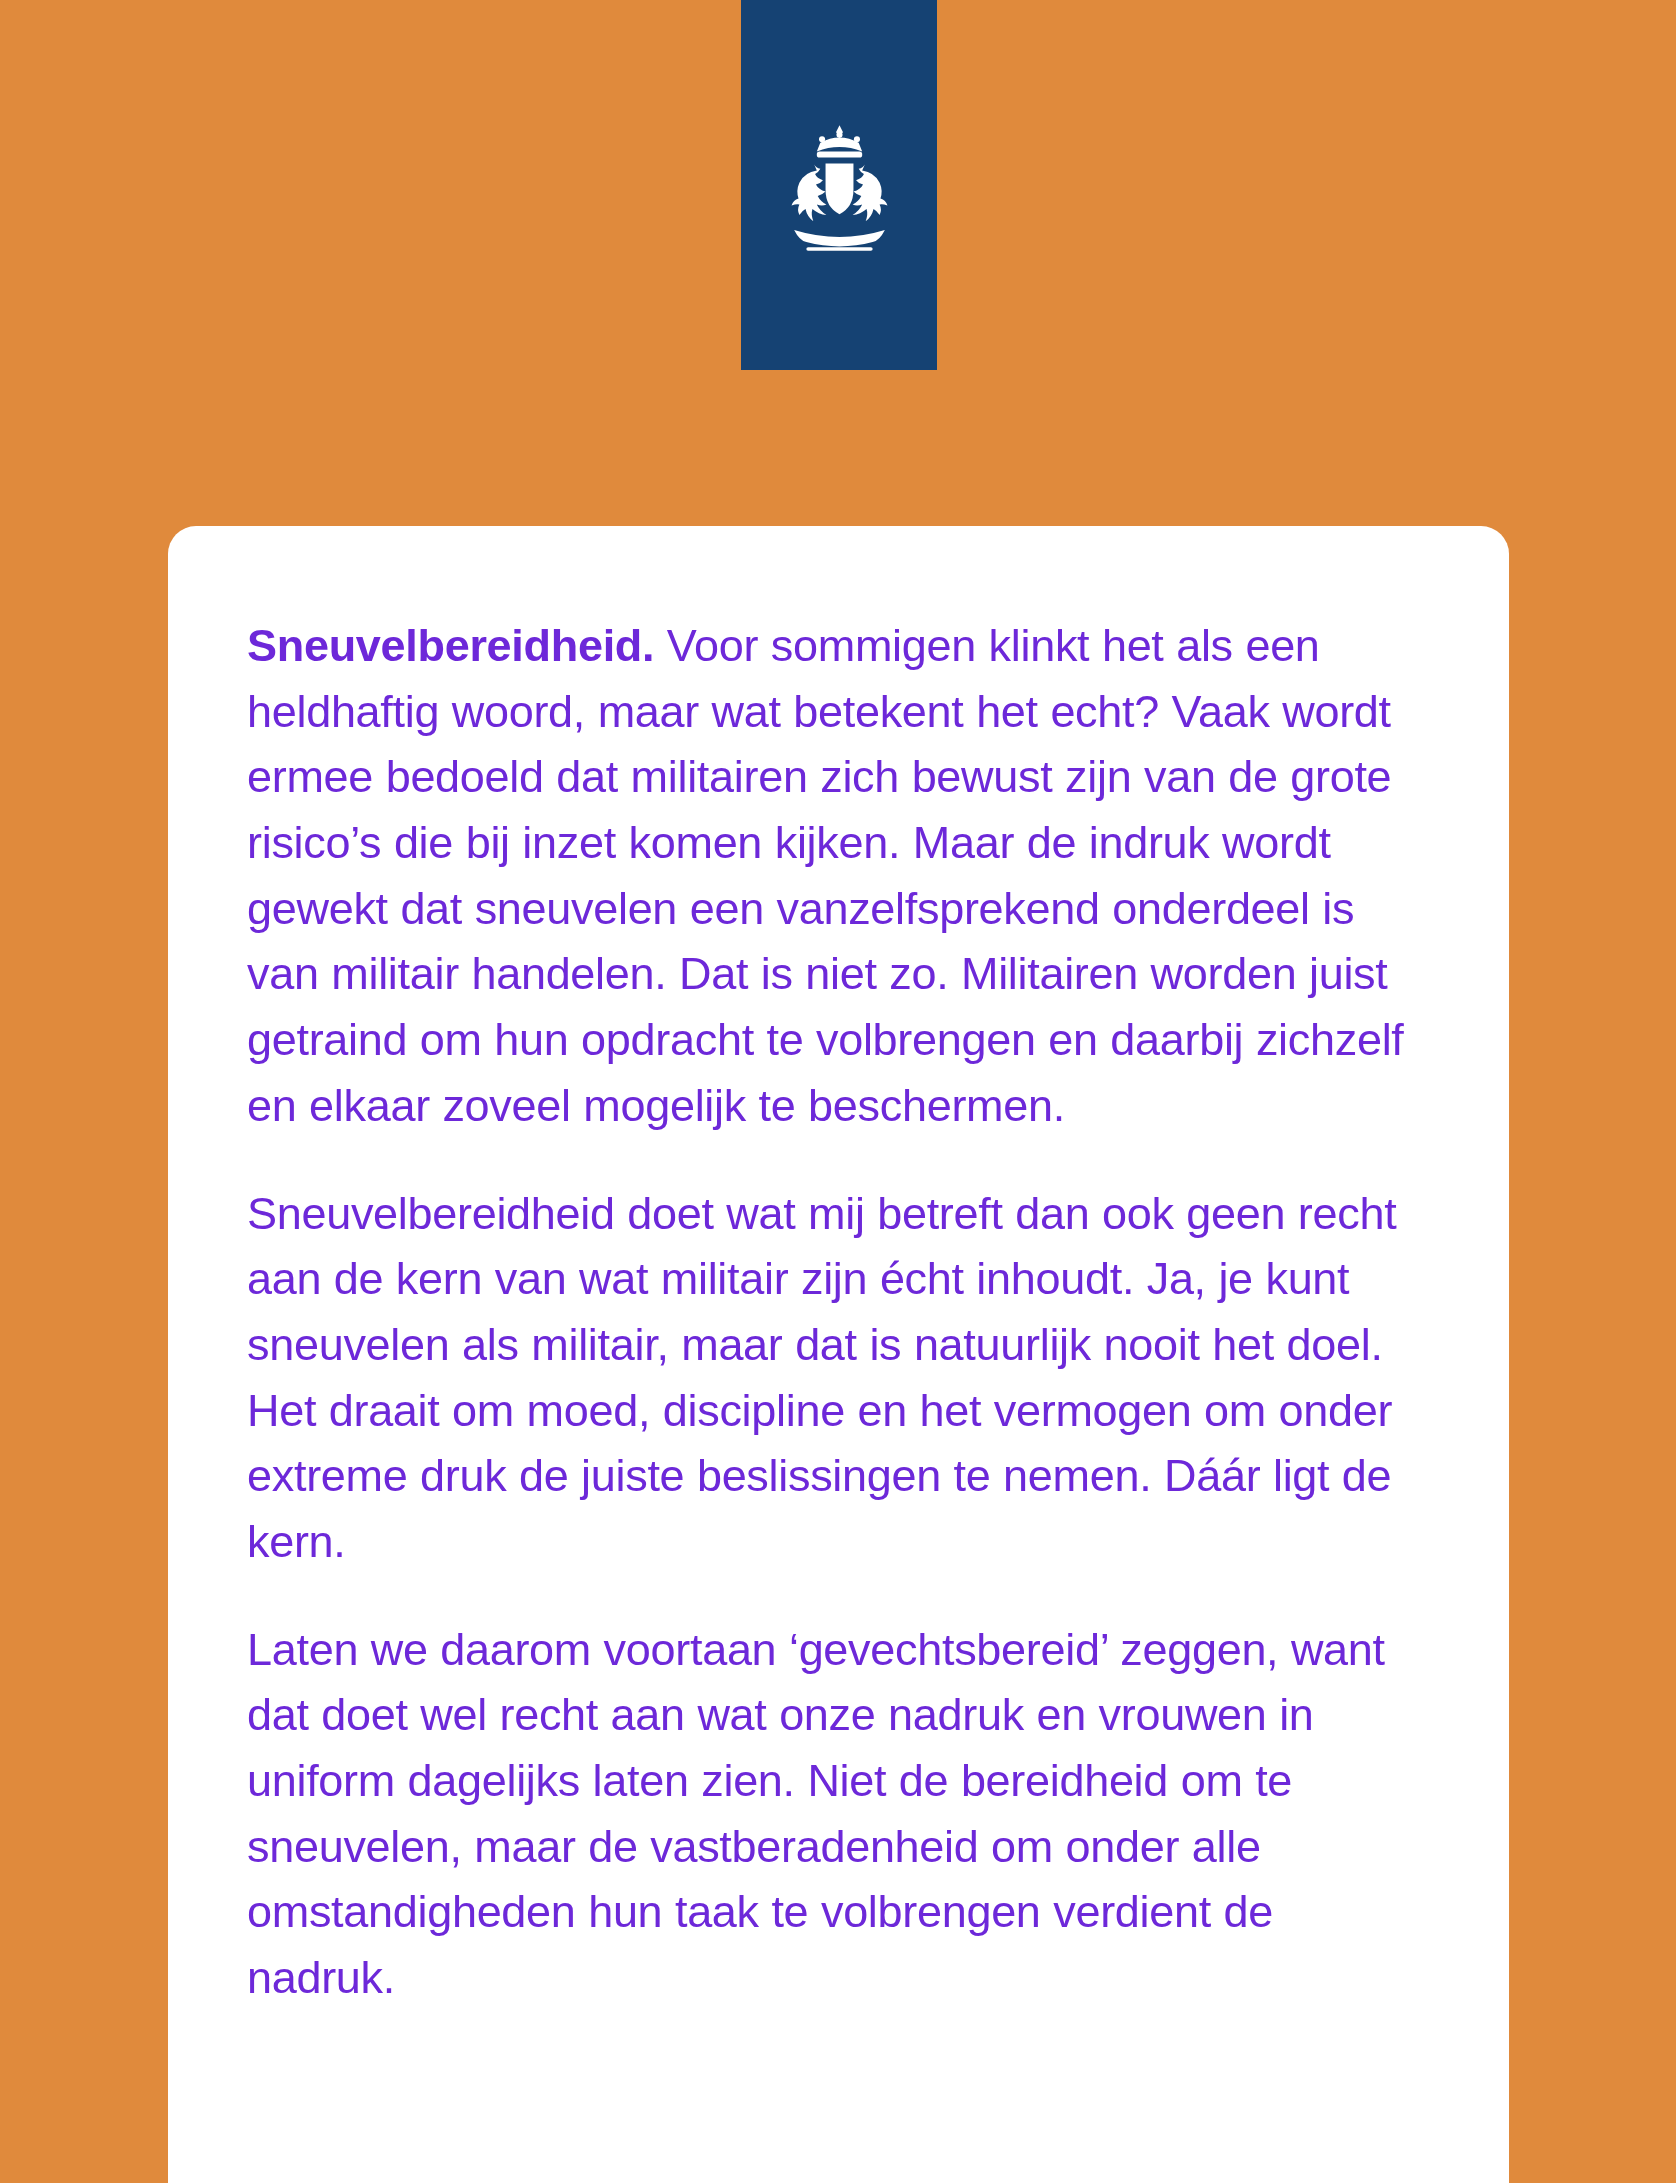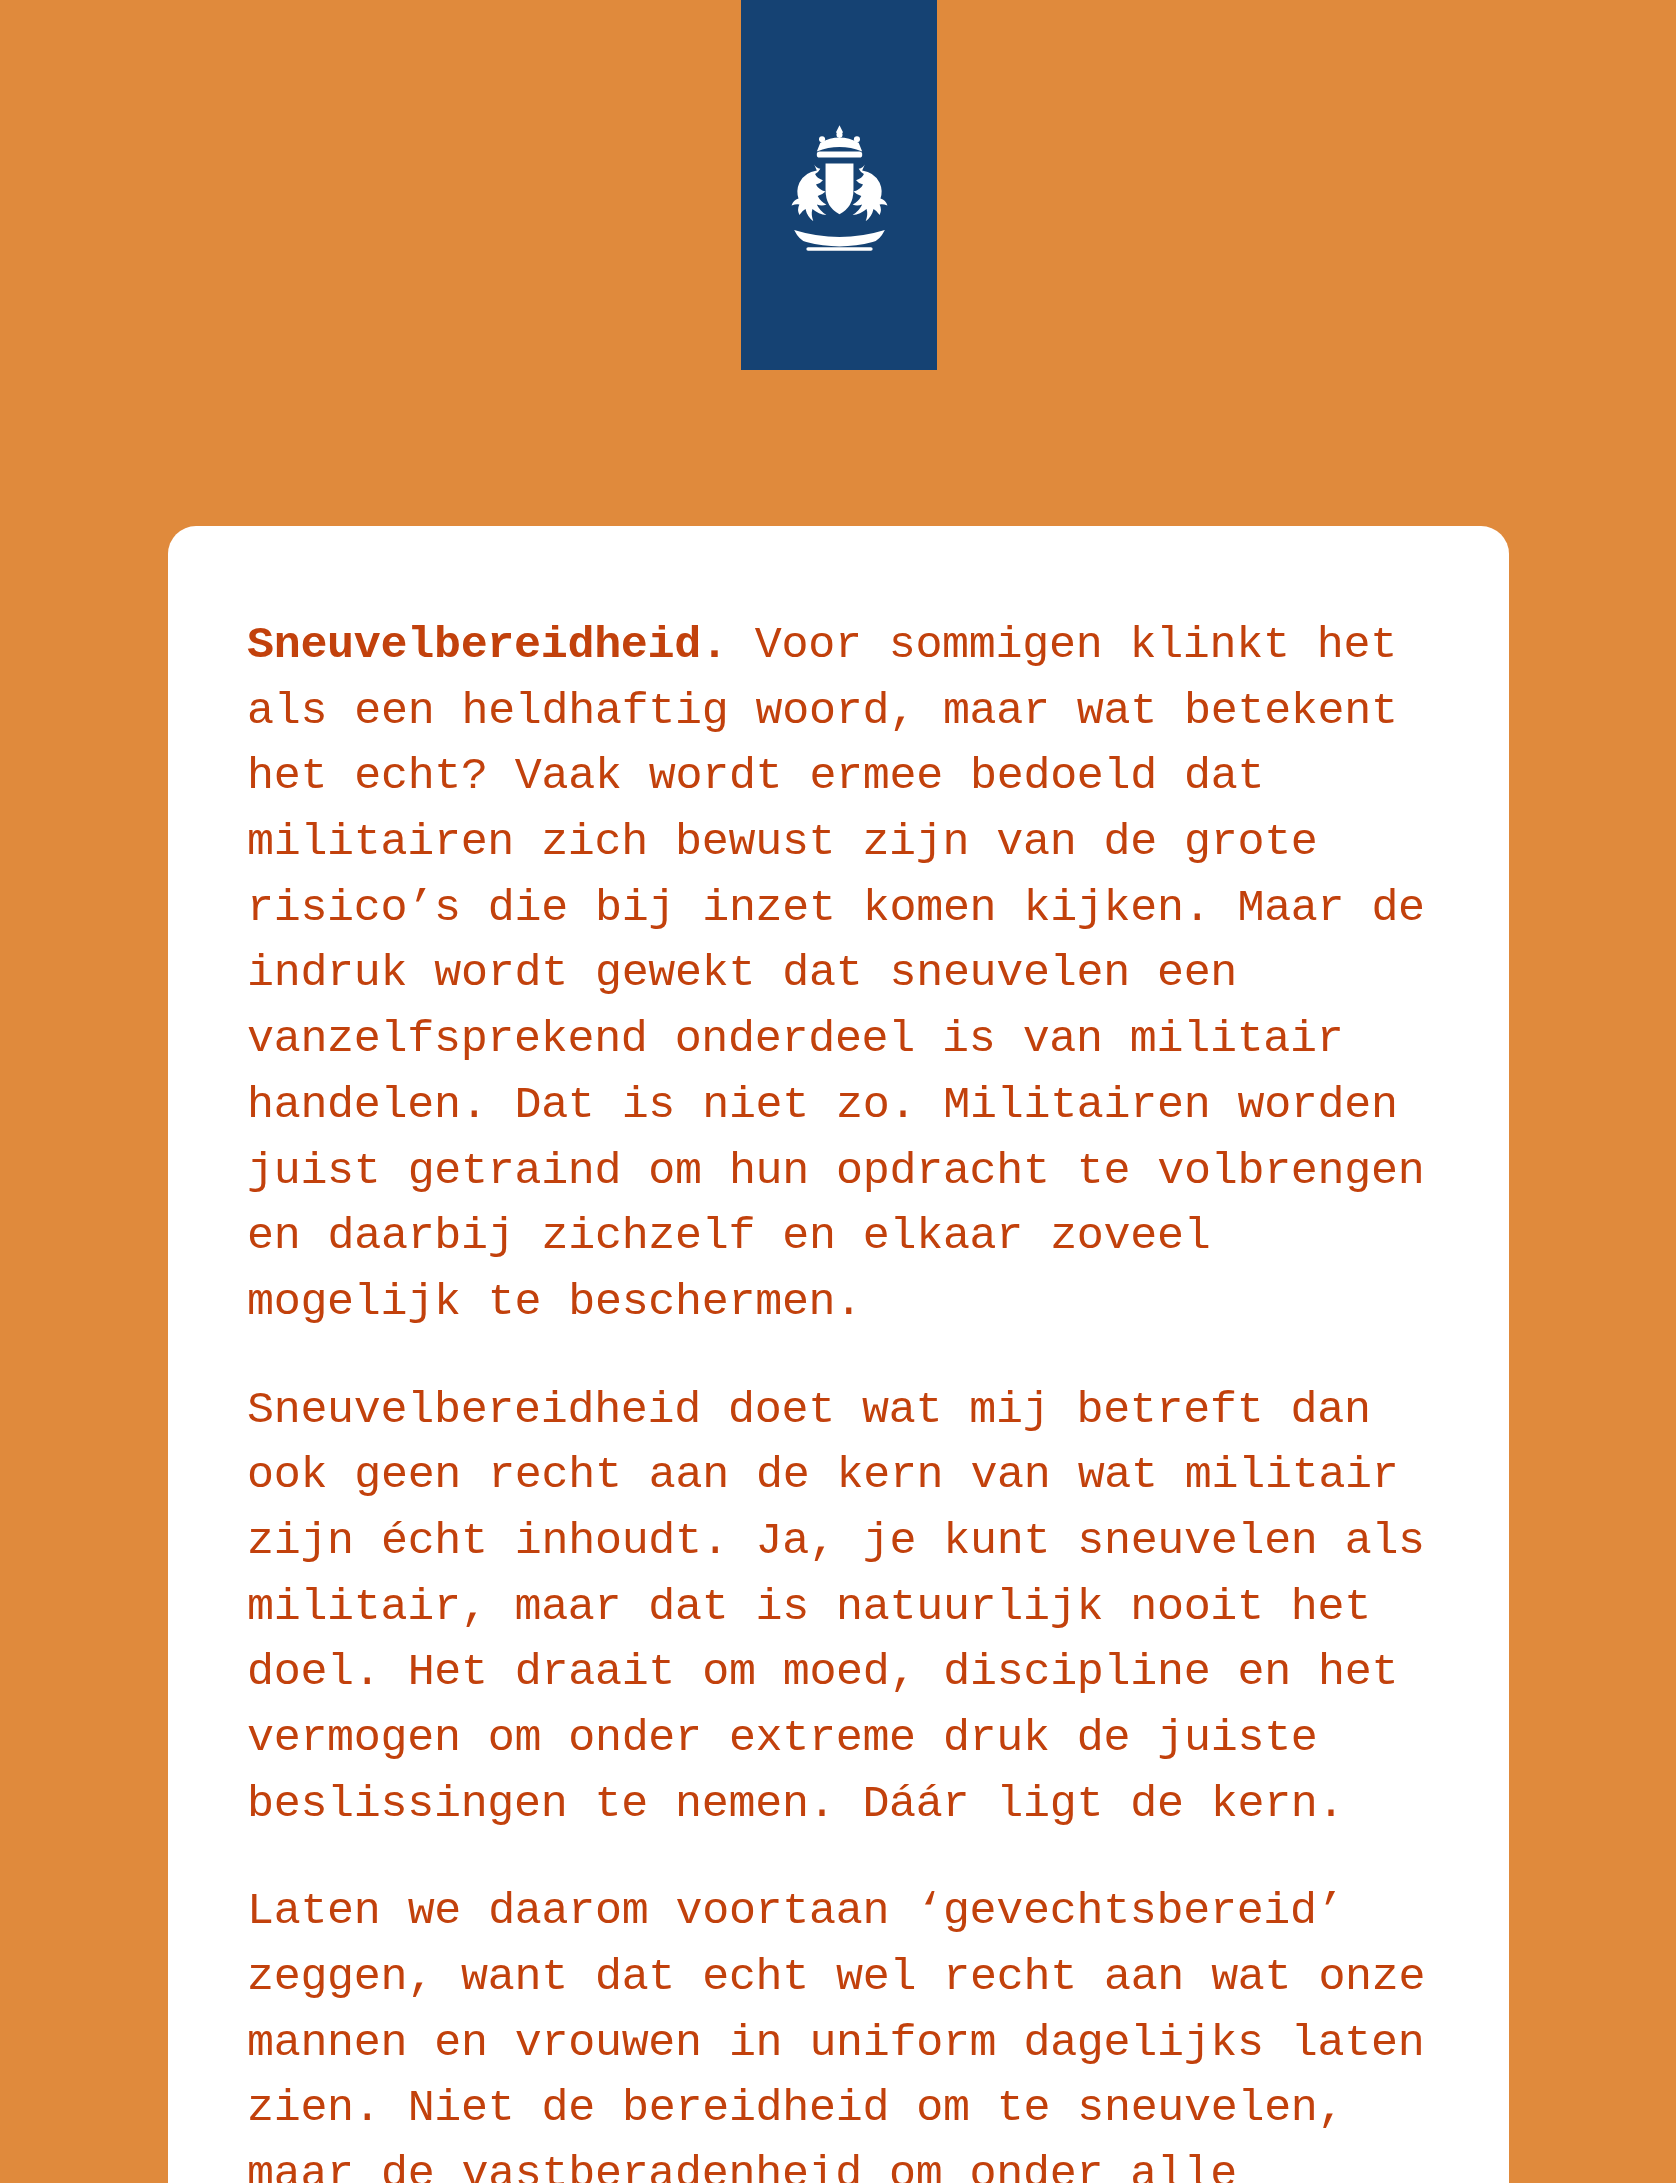--- a/index.html
+++ b/index.html
@@ -48,24 +48,24 @@
     top: 526px;
     width: 1341px;
     height: 1773px;
     background: #ffffff;
     border-radius: 28px;
     box-sizing: border-box;
     padding: 87px 79px 79px 79px;
   }
 
   .para {
-    font-family: Liberation Mono, monospace;
+    font-family: Liberation Sans, sans-serif;
     font-size: 45px;
     line-height: 1.46;
-    color: #c2410c;
+    color: #6d28d9;
     margin: 0 0 42px 0;
     letter-spacing: -0.3px;
     word-spacing: 0.4px;
   }
   .para:last-child {
     margin-bottom: 0;
   }
   .lead-word {
     font-weight: bold;
   }
@@ -94,17 +94,17 @@
 
         <path d="M48 126 q52 16 104 0 q-6 12 -14 14 q-38 10 -76 0 q-8 -2 -14 -14z"></path>
         <rect x="62" y="146" width="76" height="4" rx="2"></rect>
       </g>
     </svg>
   </div>
 
   <div class="card">
     <p class="para"><span class="lead-word">Sneuvelbereidheid.</span><span> Voor sommigen klinkt het als een heldhaftig woord, maar wat betekent het echt? Vaak wordt ermee bedoeld dat militairen zich bewust zijn van de grote risico’s die bij inzet komen kijken. Maar de indruk wordt gewekt dat sneuvelen een vanzelfsprekend onderdeel is van militair handelen. Dat is niet zo. Militairen worden juist getraind om hun opdracht te volbrengen en daarbij zichzelf en elkaar zoveel mogelijk te beschermen.</span></p>
     <p class="para"><span>Sneuvelbereidheid doet wat mij betreft dan ook geen recht aan de kern van wat militair zijn écht inhoudt. Ja, je kunt sneuvelen als militair, maar dat is natuurlijk nooit het doel. Het draait om moed, discipline en het vermogen om onder extreme druk de juiste beslissingen te nemen. Dáár ligt de kern.</span></p>
-    <p class="para"><span>Laten we daarom voortaan ‘gevechtsbereid’ zeggen, want dat echt wel recht aan wat onze mannen en vrouwen in uniform dagelijks laten zien. Niet de bereidheid om te sneuvelen, maar de vastberadenheid om onder alle omstandigheden hun taak te volbrengen verdient de nadruk.</span></p>
+    <p class="para"><span>Laten we daarom voortaan ‘gevechtsbereid’ zeggen, want dat doet wel recht aan wat onze nadruk en vrouwen in uniform dagelijks laten zien. Niet de bereidheid om te sneuvelen, maar de vastberadenheid om onder alle omstandigheden hun taak te volbrengen verdient de nadruk.</span></p>
   </div>
 
 </div>
 
 
 </body></html>

